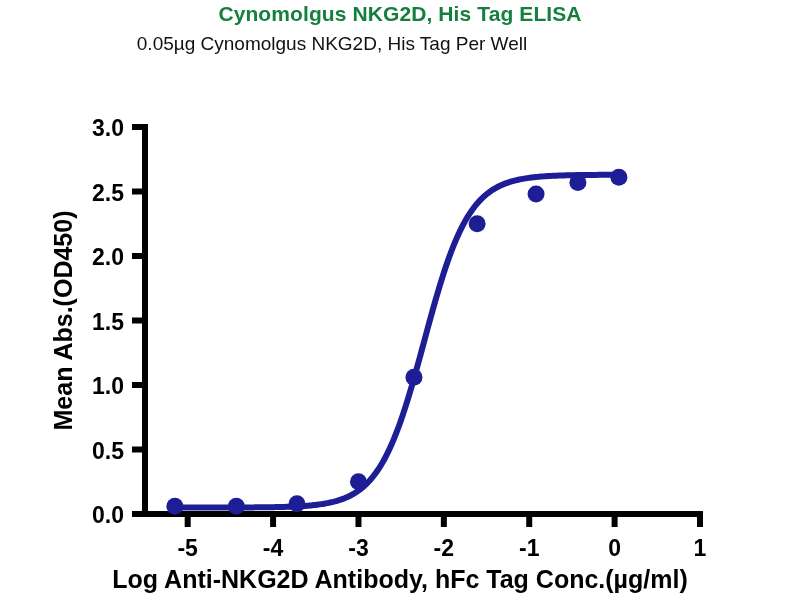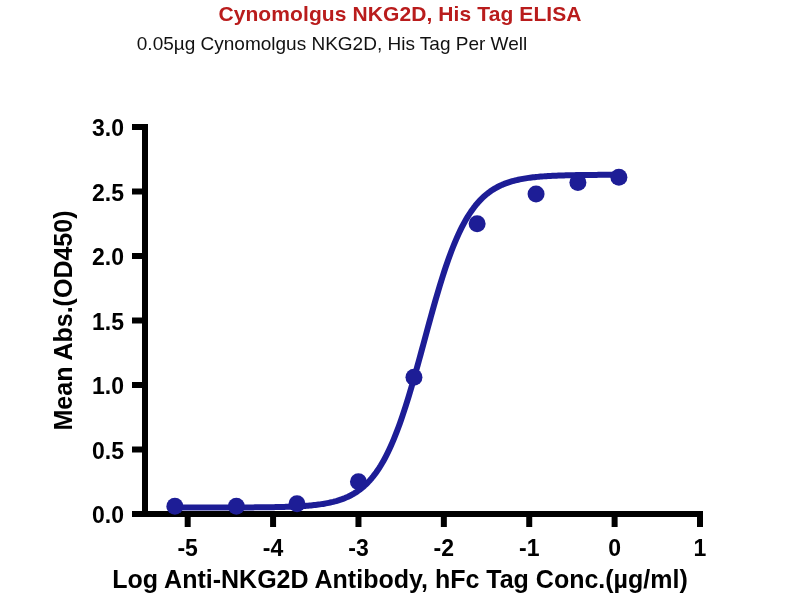--- a/index.html
+++ b/index.html
@@ -8,21 +8,21 @@
     background:#ffffff;
     font-family:"Liberation Sans", sans-serif;
     color:#000000;
     overflow:hidden;
     position:relative;
   }
   #figure{position:absolute;left:0;top:0;width:800px;height:600px;}
   .ttl{
     position:absolute;left:0;width:800px;text-align:center;
     font-weight:bold;font-size:21px;letter-spacing:.1px;
-    color:#b91c1c;
+    color:#15803d;
   }
   #chart-title{top:2px;}
   #chart-subtitle{
     position:absolute;left:0;width:664px;text-align:center;
     top:33px;font-size:19px;font-weight:normal;color:#111;
   }
   #plot-svg{position:absolute;left:0;top:0;}
   .axis-label{
     font-family:"Liberation Sans", sans-serif;
     font-weight:bold;

